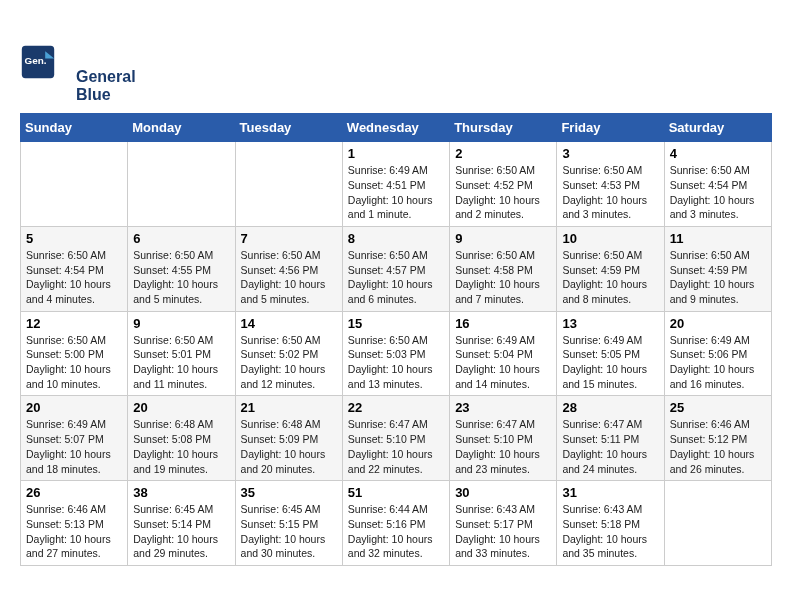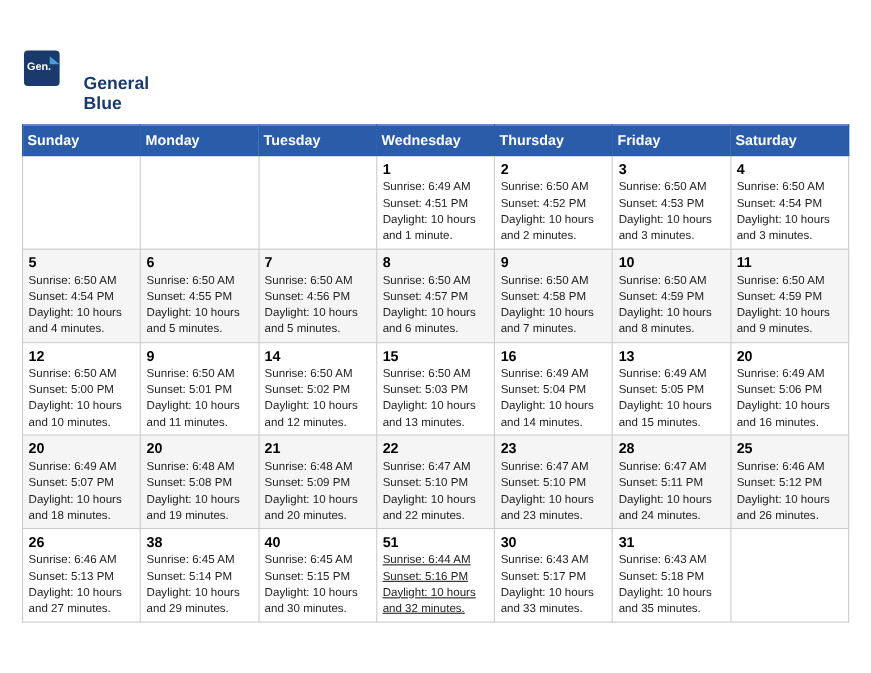--- a/index.html
+++ b/index.html
@@ -313,29 +313,29 @@
 and 27 minutes.</div>
         </td>
         <td>
           <span class="day-number">38</span>
           <div class="day-info" style="white-space: pre-line;">Sunrise: 6:45 AM
 Sunset: 5:14 PM
 Daylight: 10 hours
 and 29 minutes.</div>
         </td>
         <td>
-          <span class="day-number">40</span>
+          <span class="day-number">35</span>
           <div class="day-info" style="white-space: pre-line;">Sunrise: 6:45 AM
 Sunset: 5:15 PM
 Daylight: 10 hours
 and 30 minutes.</div>
         </td>
         <td>
           <span class="day-number">51</span>
-          <div class="day-info" style="white-space: pre-line; text-decoration: underline;">Sunrise: 6:44 AM
+          <div class="day-info" style="white-space: pre-line;">Sunrise: 6:44 AM
 Sunset: 5:16 PM
 Daylight: 10 hours
 and 32 minutes.</div>
         </td>
         <td>
           <span class="day-number">30</span>
           <div class="day-info" style="white-space: pre-line;">Sunrise: 6:43 AM
 Sunset: 5:17 PM
 Daylight: 10 hours
 and 33 minutes.</div>

